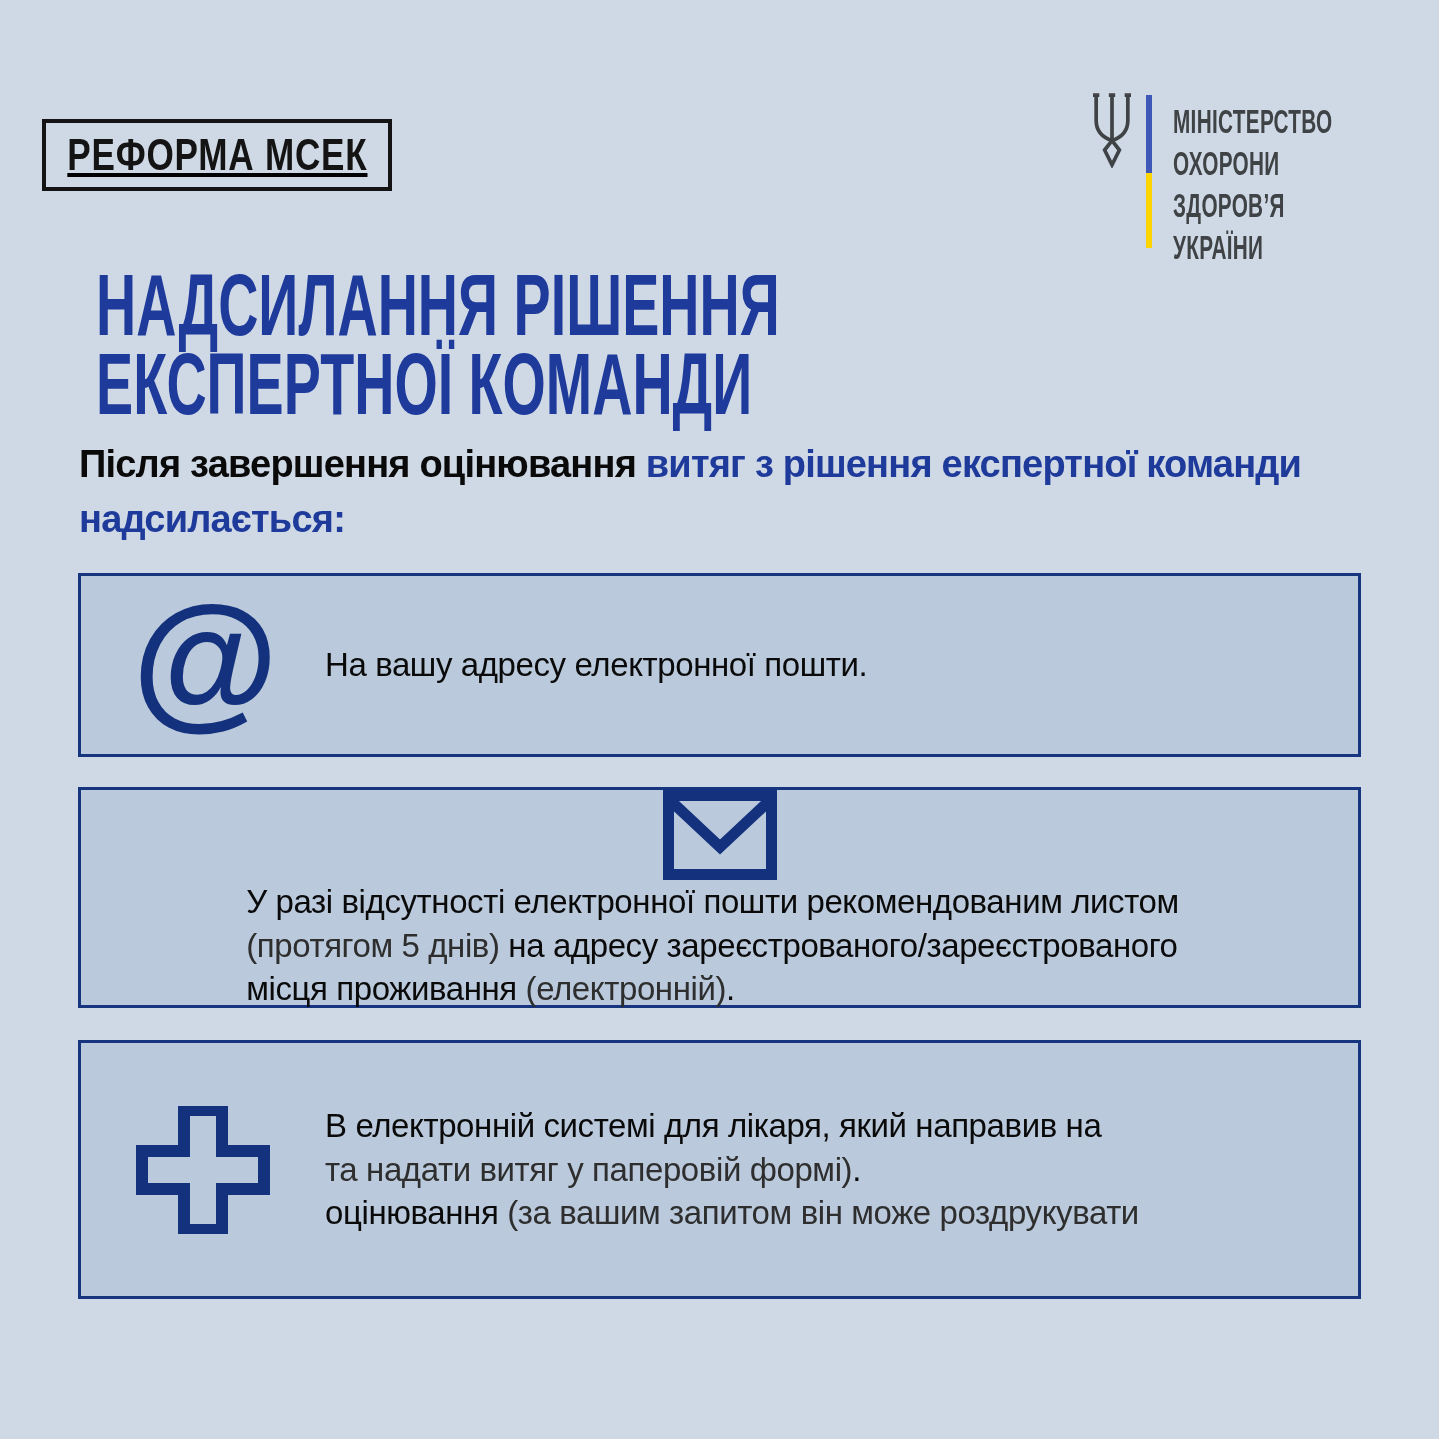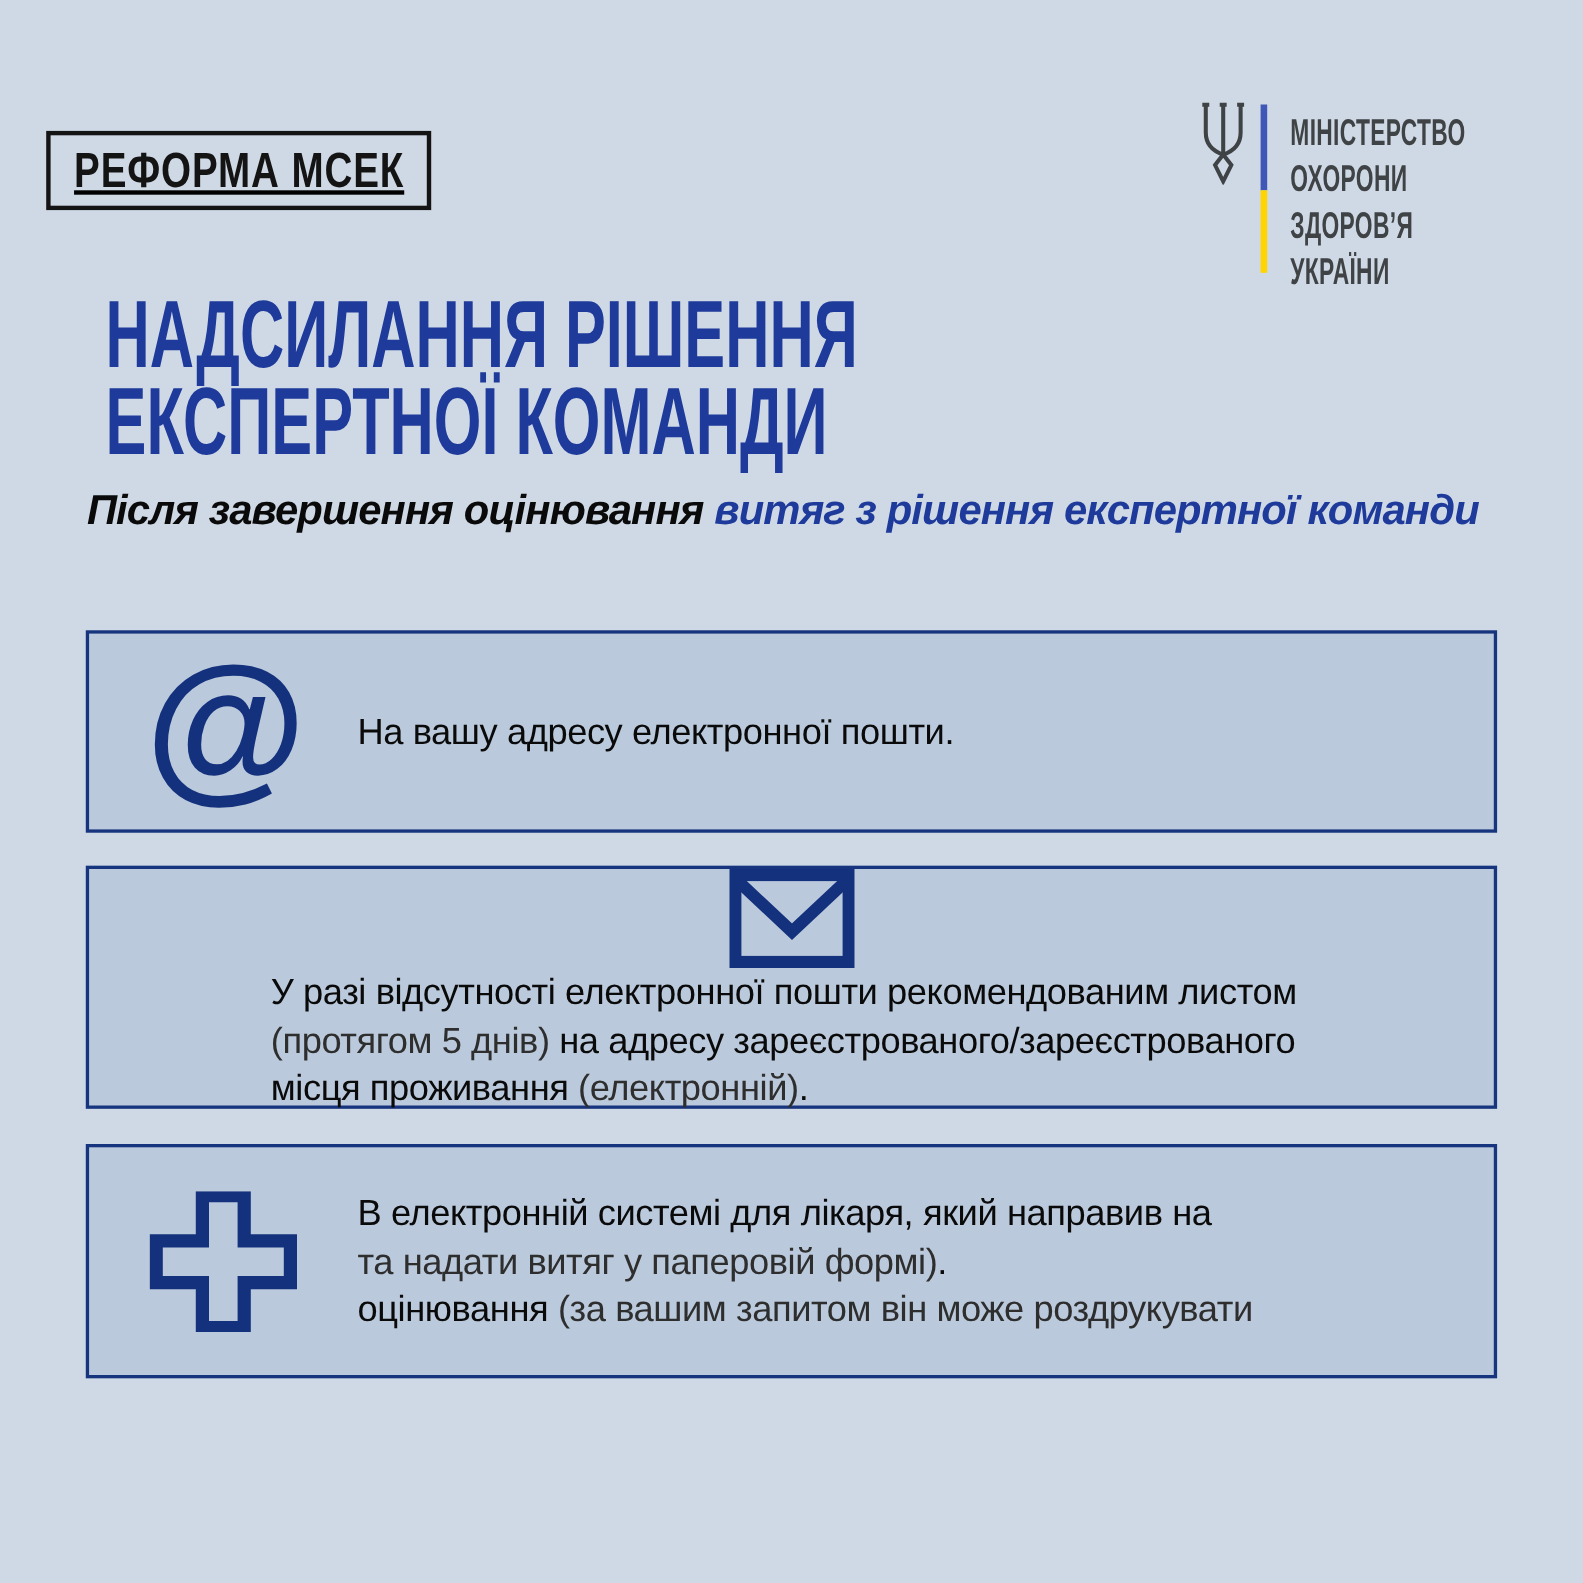--- a/index.html
+++ b/index.html
@@ -34,30 +34,30 @@
   .ministry-name div{transform:scaleX(.61);transform-origin:left center;white-space:nowrap;}
 
   
   .title{position:absolute;left:80px;top:249px;margin:16px;color:var(--blue);
     font-size:87px;font-weight:700;line-height:79px;}
   .title-line{transform:scaleX(.64);transform-origin:left top;white-space:nowrap;}
 
   
   .intro{position:absolute;left:79px;top:437px;font-size:38px;font-weight:700;
     line-height:55px;letter-spacing:-.8px;color:var(--ink);}
-  .intro-line{white-space:nowrap;font-style:italic;}
+  .intro-line{white-space:nowrap;}
   .blue{color:var(--blue);}
 
   
   .card{position:absolute;left:78px;width:1283px;box-sizing:border-box;
     background:var(--card-bg);border:3px solid var(--border);
     display:flex;align-items:center;}
   .card-1{top:573px;height:184px;}
   .card-2{top:787px;height:221px;flex-direction:column;}
-  .card-3{top:1040px;height:213px;}
+  .card-3{top:1040px;height:259px;}
   .icon-col{width:244px;min-width:244px;display:flex;align-items:center;justify-content:center;}
   .card-text{flex:1;padding-right:14px;display:flex;flex-direction:column;justify-content:center;}
   .card-line{font-size:33px;line-height:43.5px;letter-spacing:-.4px;white-space:nowrap;color:var(--ink);}
   .seg-bold{font-weight:400;color:var(--ink);}
   .seg-reg{font-weight:400;color:var(--soft-ink);}
 
   .at{font-size:150px;line-height:1;font-weight:700;font-style:italic;color:var(--navy);
     position:relative;top:-4px;}
   .envelope-svg{width:114px;height:90px;display:block;}
   .cross-svg{width:134px;height:128px;display:block;}
@@ -90,20 +90,21 @@
 
   <h1 class="title">
     <div class="title-line">НАДСИЛАННЯ РІШЕННЯ</div>
     <div class="title-line">ЕКСПЕРТНОЇ КОМАНДИ</div>
   </h1>
 
   <div class="intro">
     <div class="intro-line">
       <span>Після завершення оцінювання </span><span class="blue">витяг з рішення експертної команди</span>
     </div>
+    <div class="intro-line blue">надсилається:</div>
   </div>
 
   <section class="card card-1">
     <div class="icon-col">
       <span class="at">@</span>
     </div>
     <div class="card-text">
         <div class="card-line"><span class="seg-bold">На вашу адресу електронної пошти.</span></div>
       </div>
   </section>

